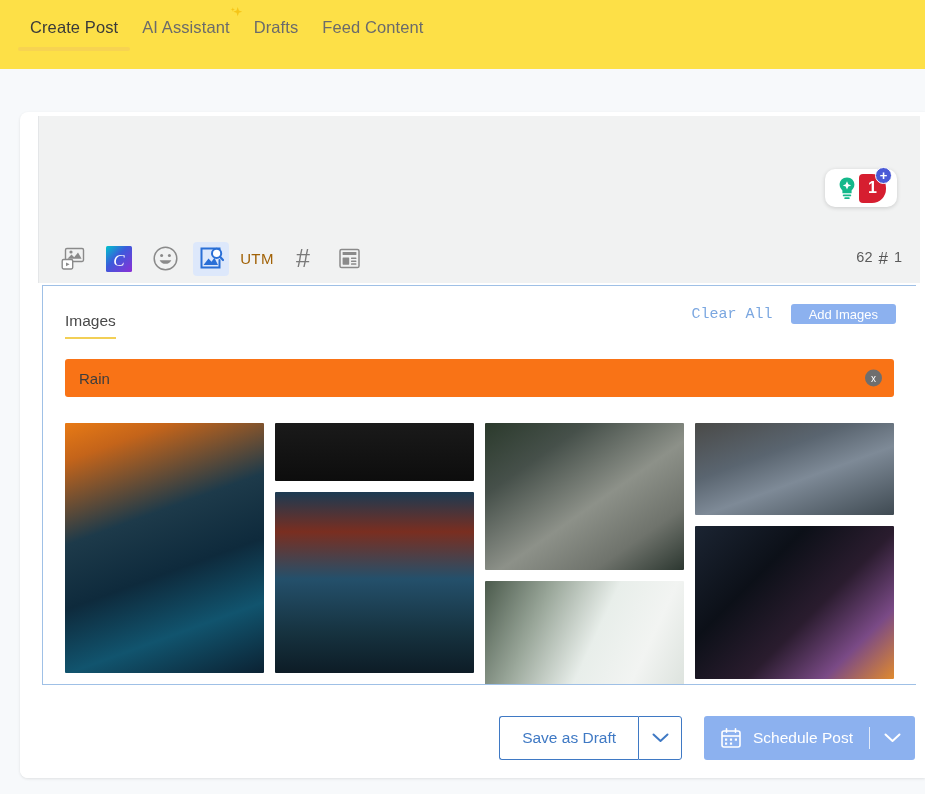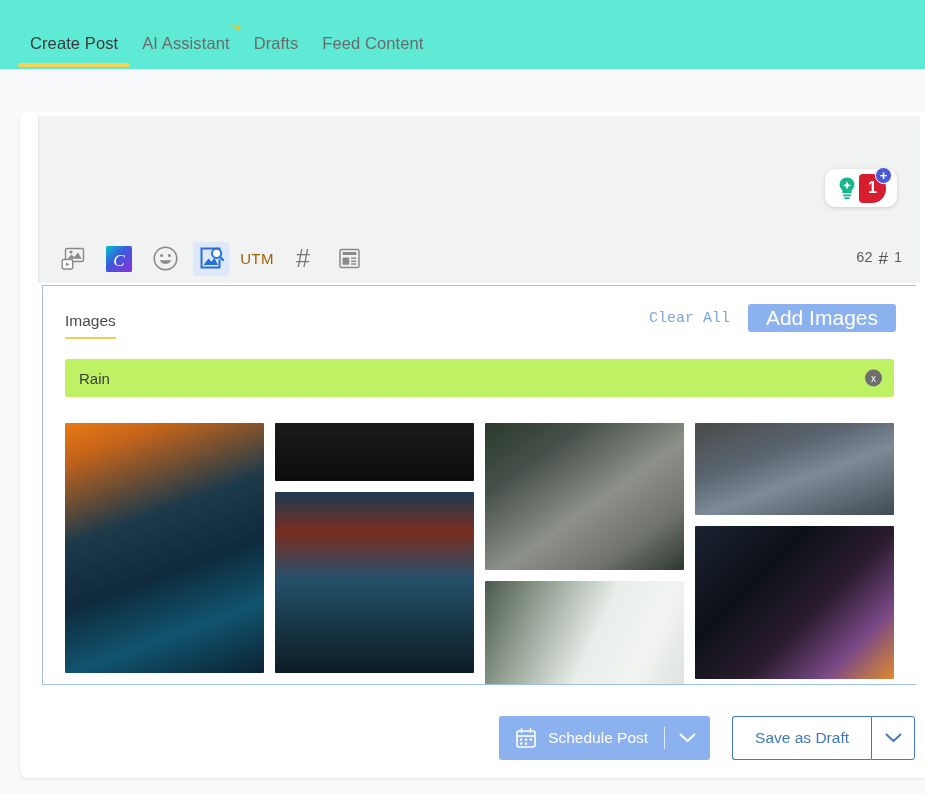--- a/index.html
+++ b/index.html
@@ -6,23 +6,23 @@
   html, body {
     width: 925px; height: 794px;
     font-family: "Liberation Sans", sans-serif;
     background: #ffffff;
     overflow: hidden;
   }
 
   
   .tabbar {
     position: absolute; left: 0; top: 0; width: 925px; height: 69px;
-    background: #5eead4;
+    background: #fde047;
     display: flex; align-items: flex-start;
-    padding-left: 18px; padding-top: 34px;
+    padding-left: 18px; padding-top: 18px;
   }
   .tab {
     position: relative;
     font-size: 16.5px;
     color: #6b6b6b;
     padding: 0 12px 14px 12px;
     cursor: pointer;
     white-space: nowrap;
     letter-spacing: .1px;
   }
@@ -143,30 +143,30 @@
   }
   .panel-actions {
     margin-left: auto; display: flex; align-items: center; gap: 18px;
     margin-top: -8px;
   }
   .clear-all {
     font-size: 15px; color: #7ba7e0; cursor: pointer; font-family: Liberation Mono, monospace;
   }
   .add-images {
     background: #8cb1ef; color: #ffffff;
-    font-size: 21px; border: none; border-radius: 3px;
-    padding: 0 18px; height: 28px; cursor: pointer;
+    font-size: 13px; border: none; border-radius: 3px;
+    padding: 0 18px; height: 20px; cursor: pointer;
     font-family: "Liberation Sans", sans-serif;
     white-space: nowrap;
   }
 
   .search-row { padding: 0 22px; }
   .search-box {
     position: relative;
-    height: 38px; background: #bef264;
+    height: 38px; background: #f97316;
     border-radius: 3px;
     display: flex; 
     padding: 0 14px;
   }
   .search-box input {
     border: none; background: transparent; outline: none;
     font-size: 15px; color: #3d3d3d; width: 100%;
     font-family: "Liberation Sans", sans-serif;
   }
   .clear-x {
@@ -251,20 +251,31 @@
   </div>
   <div class="tab">
     <span>Feed Content</span>
   </div>
 </div>
 
 <div class="page-bg"></div>
 
 <div class="card">
   <div class="footer">
+
+    <div class="btn-split">
+      <button class="btn-draft">
+        <span>Save as Draft</span>
+      </button>
+      <div class="btn-draft-caret">
+        <svg class="caret" width="17" height="10" viewBox="0 0 17 10">
+          <path d="M1.5 1.5 L8.5 8 L15.5 1.5" stroke="#3f79c4" stroke-width="2" fill="none" stroke-linecap="round" stroke-linejoin="round"></path>
+        </svg>
+      </div>
+    </div>
 
     <div class="btn-split">
       <button class="btn-sched">
         <svg width="22" height="22" viewBox="0 0 22 22">
           <rect x="2" y="4" width="18" height="16" rx="2" fill="none" stroke="#fff" stroke-width="1.6"></rect>
           <path d="M2 9 H20" stroke="#fff" stroke-width="1.6"></path>
           <path d="M6.5 1.8 V5.2 M15.5 1.8 V5.2" stroke="#fff" stroke-width="1.6" stroke-linecap="round"></path>
           <rect x="5" y="11.5" width="2.2" height="2.2" fill="#fff"></rect>
           <rect x="9.9" y="11.5" width="2.2" height="2.2" fill="#fff"></rect>
           <rect x="14.8" y="11.5" width="2.2" height="2.2" fill="#fff"></rect>
@@ -273,31 +284,20 @@
         </svg>
         <span>Schedule Post</span>
       </button>
       <div class="btn-sched-caret">
         <svg class="caret" width="17" height="10" viewBox="0 0 17 10">
           <path d="M1.5 1.5 L8.5 8 L15.5 1.5" stroke="#ffffff" stroke-width="2" fill="none" stroke-linecap="round" stroke-linejoin="round"></path>
         </svg>
       </div>
     </div>
 
-    <div class="btn-split">
-      <button class="btn-draft">
-        <span>Save as Draft</span>
-      </button>
-      <div class="btn-draft-caret">
-        <svg class="caret" width="17" height="10" viewBox="0 0 17 10">
-          <path d="M1.5 1.5 L8.5 8 L15.5 1.5" stroke="#3f79c4" stroke-width="2" fill="none" stroke-linecap="round" stroke-linejoin="round"></path>
-        </svg>
-      </div>
-    </div>
-
   </div>
 </div>
 
 <div class="composer">
   <div class="composer-body">
     <div class="ai-pill">
       <span class="bulb">
         <svg width="22" height="24" viewBox="0 0 22 24">
           <path d="M11 1.5 C6.6 1.5 3.6 4.7 3.6 8.6 C3.6 11.3 5.1 13.2 6.4 14.6 L6.4 17.2 L15.6 17.2 L15.6 14.6 C16.9 13.2 18.4 11.3 18.4 8.6 C18.4 4.7 15.4 1.5 11 1.5 Z" fill="#14b88a"></path>
           <path d="M11 5.2 L12.3 8.2 L15.2 9.4 L12.3 10.6 L11 13.5 L9.7 10.6 L6.8 9.4 L9.7 8.2 Z" fill="#ffffff"></path>

